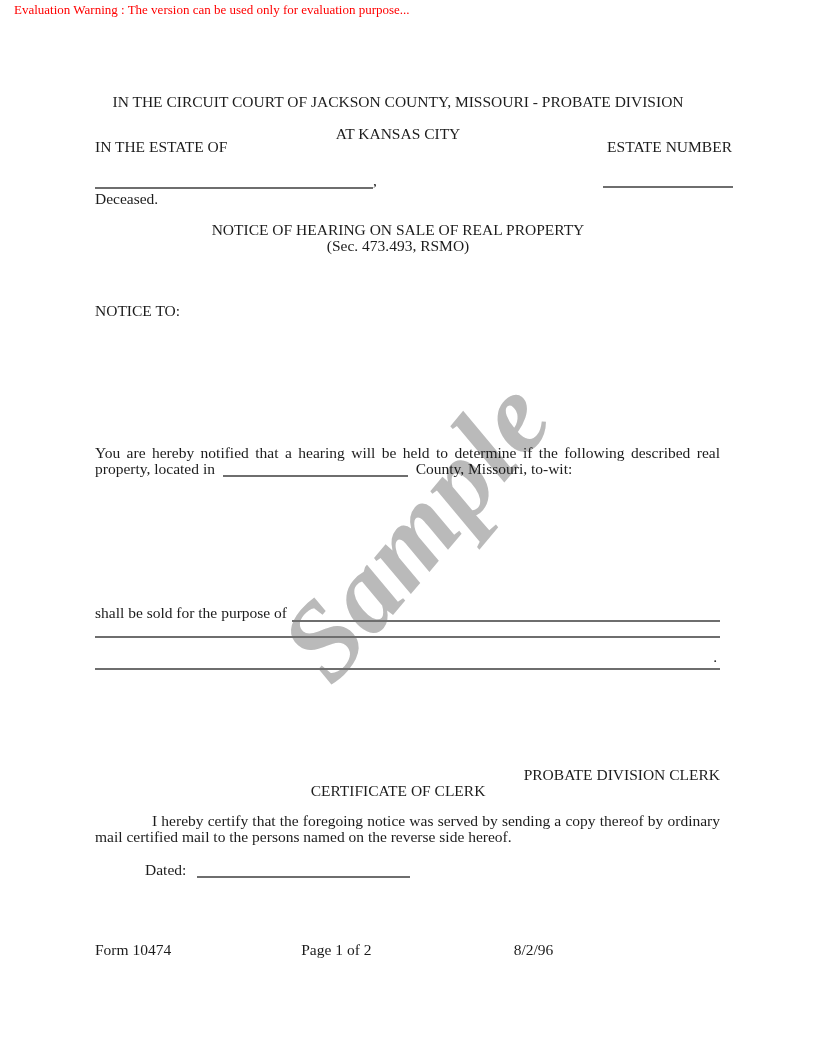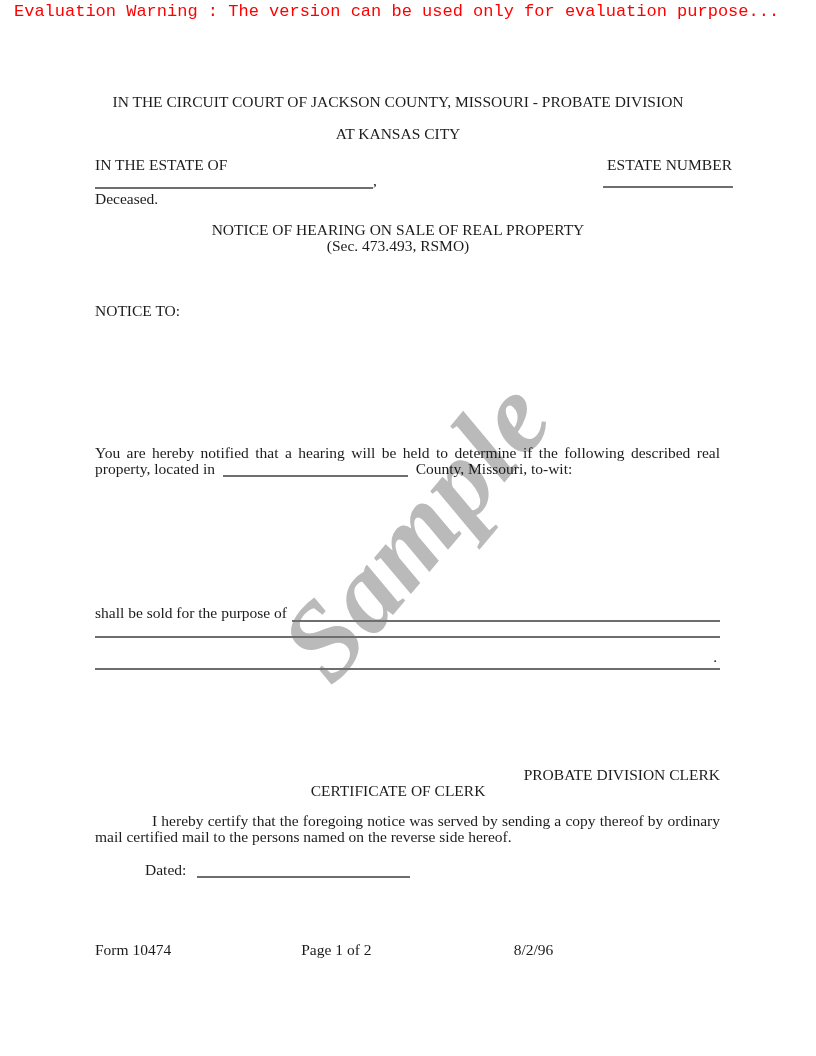--- a/index.html
+++ b/index.html
@@ -14,22 +14,22 @@
     overflow:hidden;
   }
   .abs { position:absolute; z-index:2; }
   .center { left:0; width:796px; text-align:center; }
   .content-l { left:95px;text-align:center; }
   .content { left:95px; width:625px; }
   .justify { text-align:justify; line-height:16px;font-family:Liberation Serif, serif; }
 
   .warning {
     top:2px; left:14px;
-    font-family:Liberation Mono, monospace;
-    font-size:17px; color:#ff0000;
+    font-family:Liberation Serif, serif;
+    font-size:13px; color:#ff0000;
   }
 
   .blank {
     display:inline-block;
     border-bottom:2px solid #6e6e6e;
     height:14px;
     vertical-align:-3px;
   }
   .w-name   { width:278px; }
   .w-estno  { width:130px; }
@@ -48,21 +48,21 @@
     left:165px; top:385px; width:500px; height:290px;
     display:flex; align-items:center; justify-content:center;
     transform:rotate(-50deg);
     font-family:"Liberation Serif","DejaVu Serif",serif;
     font-style:italic; font-weight:bold;
     font-size:112px; letter-spacing:1px;
     color:#b3b3b3; opacity:0.9;
     pointer-events:none;
   }
 
-  .estate-row { top:156px; left:95px; width:625px; display:flex; justify-content:space-between; }
+  .estate-row { top:138px; left:95px; width:625px; display:flex; justify-content:space-between; }
   .estate-row .right-lbl { margin-right:-12px; }
   .blank-row { top:172px; left:95px; width:625px; height:16px; }
   .blank-row .right-blank { position:absolute; right:-13px; bottom:0; }
 
   .footer-row { top:941px; left:95px; width:625px; display:flex; }
   .footer-row .f-left { width:33%; text-align:left; }
   .footer-row .f-center { width:34%; text-align:left; }
   .footer-row .f-right { width:33%; text-align:left; margin-right:-4px; }
 
   .cert-para { text-indent:57px; }

